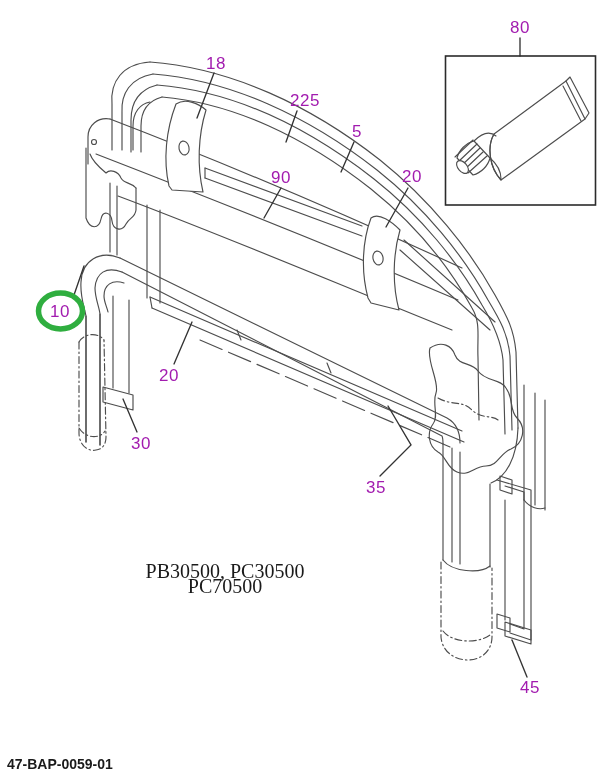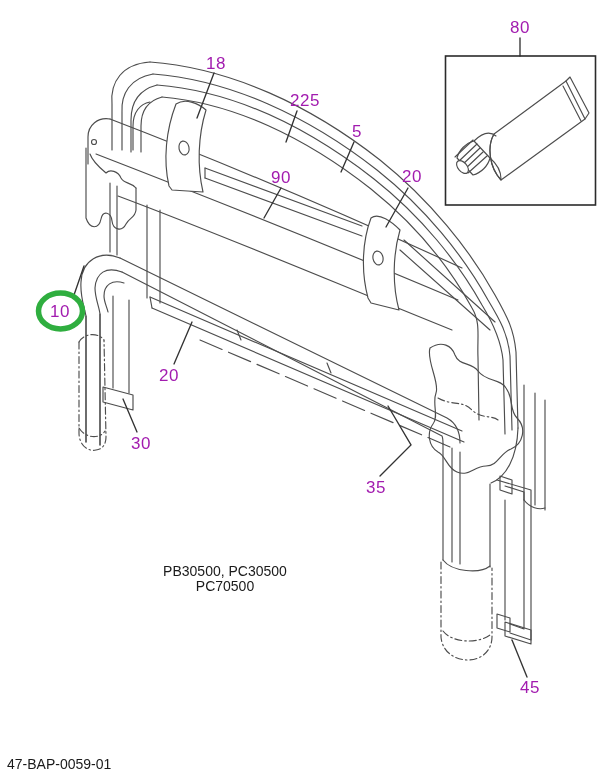--- a/index.html
+++ b/index.html
@@ -14,24 +14,24 @@
   .dash{stroke-dasharray:24,7;}
   .leader{fill:none;stroke:#333;stroke-width:1.35;stroke-linecap:round;}
   .box{fill:none;stroke:#2b2b2b;stroke-width:1.6;}
   .callout{
     position:absolute;transform:translate(-50%,-50%);
     font-size:17px;line-height:1;color:#a21caf;white-space:nowrap;
     letter-spacing:0.5px;
   }
   .note{
     position:absolute;left:225px;top:564px;transform:translateX(-50%);
-    text-align:center;font-size:14px;line-height:15px;white-space:nowrap;
+    text-align:center;font-size:20px;line-height:15px;white-space:nowrap;font-family:Liberation Serif, serif;
   }
   .note .grp{margin-bottom:12px;}
-  .footer-left{position:absolute;left:7px;top:756px;font-size:14px;}
+  .footer-left{position:absolute;left:7px;top:756px;font-size:14px;font-weight:bold;}
   .footer-right{position:absolute;right:4px;top:756px;font-size:18px;margin-top:42px;}
 </style>
 </head>
 <body>
 
 <div id="page">
 
   <svg id="art" viewBox="0 0 610 777" xmlns="http://www.w3.org/2000/svg">
 
     <g>

